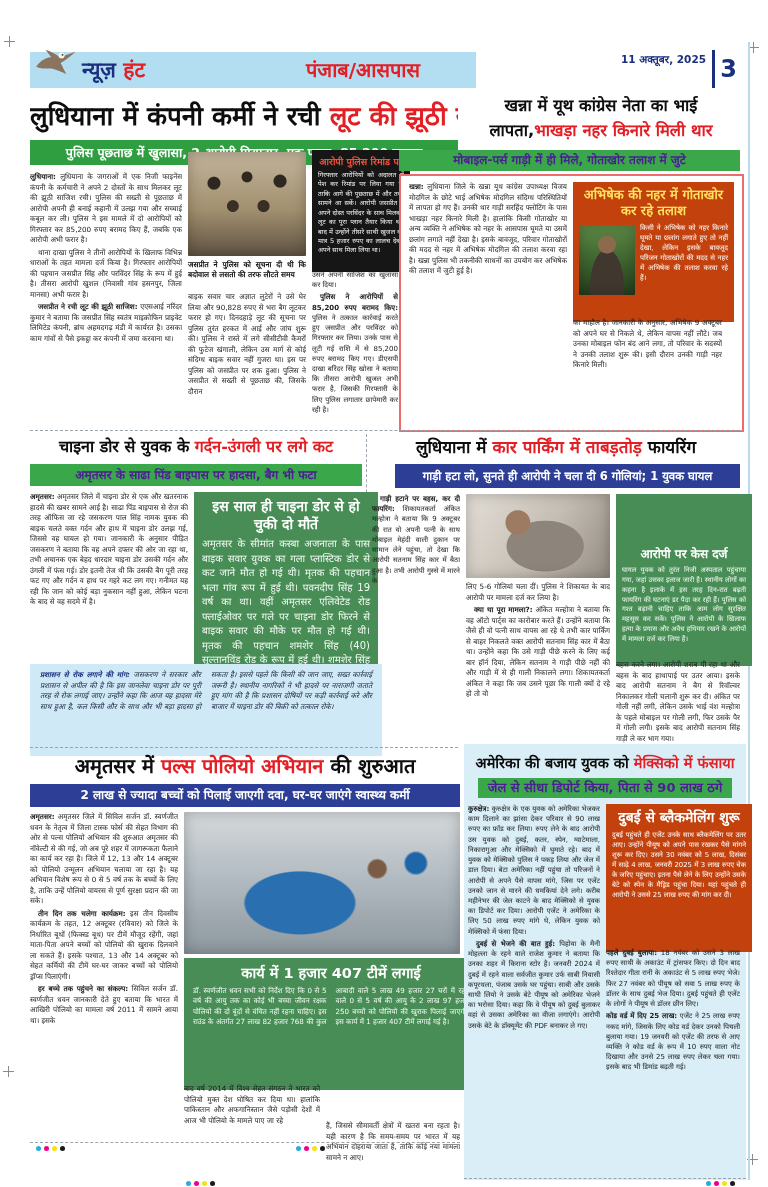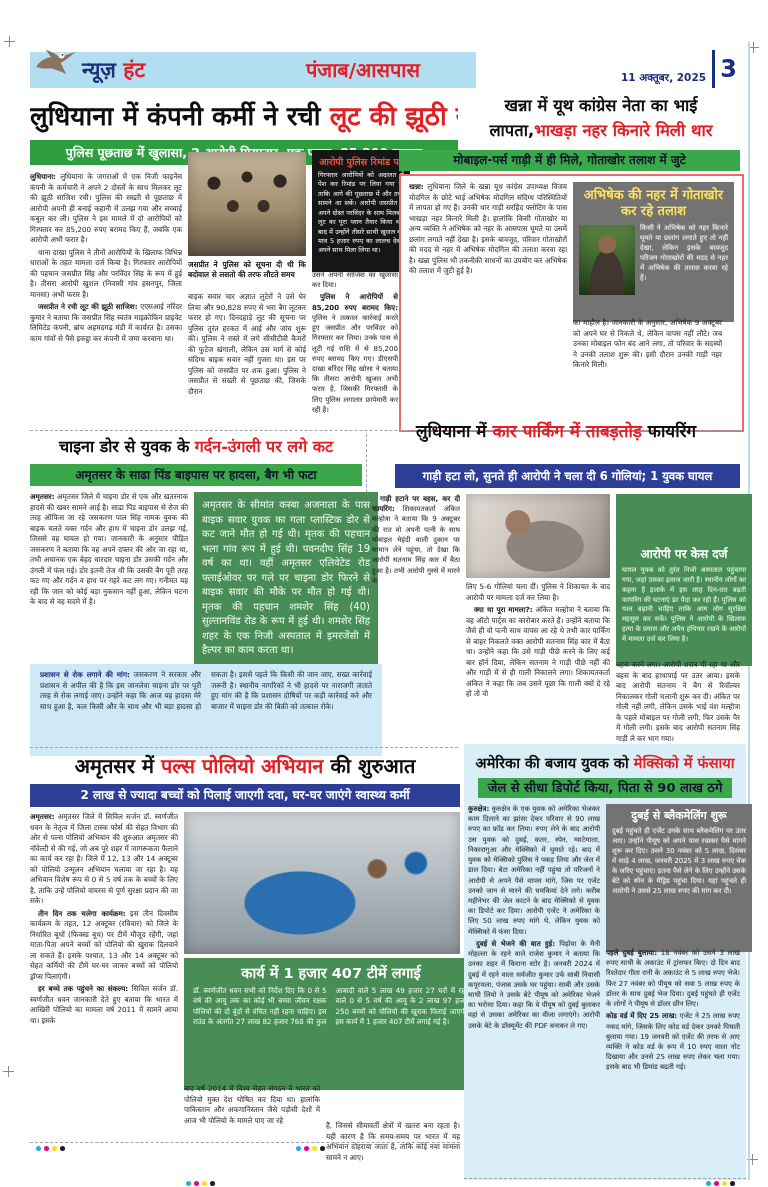--- a/index.html
+++ b/index.html
@@ -19,37 +19,37 @@
   .mastaccent{color:#e31e24;}
   .mastsection{font-weight:800;font-size:20px;color:#e31e24;text-align:center;line-height:36px;}
   .mastdate{font-weight:700;font-size:10.5px;color:#1b2f7e;text-align:right;line-height:38px;}
   .mastpage{font-weight:800;font-size:24px;color:#1b2f7e;text-align:center;line-height:38px;}
   
   .hl{position:absolute;font-weight:800;color:#0d0d0d;text-align:center;white-space:nowrap;overflow:hidden;}
   .hlwrap{white-space:normal;}
   .red{color:#e31e24;}
   .band{position:absolute;font-weight:700;text-align:center;white-space:nowrap;overflow:hidden;}
   .bandGW{background:#2f9e41;color:#ffffff;}
-  .bandGD{background:#3aa74b;color:#0f172a;}
+  .bandGD{background:#3aa74b;color:#4c1d95;}
   .bandBL{background:#2c3e96;color:#ffffff;}
   
   .j{position:absolute;font-size:7.2px;line-height:1.46;text-align:justify;color:#1b1b1b;overflow:hidden;}
   .j p{margin:0 0 2px 0;text-indent:8px;}
   .j p.ni{text-indent:0;}
   .lead{font-weight:700;}
   .caption{position:absolute;font-size:7.4px;font-weight:700;color:#111;line-height:1.4;text-align:justify;overflow:hidden;}
   
   .photo{position:absolute;border-radius:1px;overflow:hidden;box-shadow:inset 0 0 14px rgba(0,0,0,.25);}
   .blackbox{position:absolute;background:#161616;padding:5px 6px;overflow:hidden;}
   .blackbox .t{font-weight:800;font-size:9.5px;color:#f4503a;text-align:center;margin-bottom:3px;}
   .blackbox .b{color:#f2f2f2;font-size:6.5px;line-height:1.45;text-align:justify;}
   .greenbox{position:absolute;background:#478d55;padding:6px 8px;overflow:hidden;}
   .greenbox .t{font-weight:800;font-size:14px;color:#ffffff;text-align:center;line-height:1.25;margin-bottom:4px;}
   .greenbox .b{color:#f4fbf4;font-size:10px;line-height:1.45;text-align:justify;}
-  .bluebox{position:absolute;background:#737373;padding:5px 6px;overflow:hidden;}
+  .bluebox{position:absolute;background:#c2410c;padding:5px 6px;overflow:hidden;}
   .bluebox .t{font-weight:800;font-size:13px;color:#ffe15c;text-align:center;line-height:1.25;margin-bottom:3px;}
   .bluebox .b{color:#ffffff;font-size:7px;line-height:1.45;text-align:justify;}
   .ltbluebox{position:absolute;background:#cfe9f7;padding:6px 10px;overflow:hidden;}
   .ltbluebox .b{font-size:7.2px;line-height:1.46;text-align:justify;color:#16213a;columns:2;column-gap:10px;}
   .redbox{position:absolute;border:2px solid #ef6a6a;background:#fff;}
   .cols2{columns:2;column-gap:9px;}
   .edge{position:absolute;background:#b9d9ec;}
 </style>
 </head>
 <body>
@@ -67,21 +67,21 @@
       <span class="abs" style="left:2px;top:-6px;">
         <svg viewBox="0 0 48 34" width="46" height="32">
             <path d="M4 22 C10 14 16 12 20 12 L14 4 C20 6 26 9 29 12 L46 6 C38 13 33 16 30 18 L36 30 C28 26 22 24 18 24 C12 24 8 24 4 22 Z" fill="#8a7460"></path>
             <circle cx="31" cy="10" r="3.2" fill="#f5f1e8"></circle>
             <circle cx="32" cy="9.4" r="1" fill="#333"></circle>
           </svg>
       </span>
       <span class="mastname abs" style="left:52px;top:0;"><span>न्यूज़ </span><span class="mastaccent">हंट</span></span>
     </div>
     <div class="mastband mastsection" style="left:250px;top:52px;width:226px;height:36px;">पंजाब/आसपास</div>
-    <div class="abs mastdate" style="left:560px;top:58px;width:146px;height:38px;">11 अक्तूबर, 2025</div>
+    <div class="abs mastdate" style="left:560px;top:40px;width:146px;height:38px;">11 अक्तूबर, 2025</div>
     <div class="abs" style="left:712px;top:50px;width:3px;height:38px;background:#1b2f7e;"></div>
     <div class="abs mastpage" style="left:715px;top:50px;width:27px;height:38px;">3</div>
   </header>
 
   <section>
     <div class="hl" style="left:30px;top:96px;width:428px;height:40px;font-size:26px;line-height:40px;">
       <span>लुधियाना में कंपनी कर्मी ने रची </span><span class="red">लूट की झूठी साजिश</span>
     </div>
     <div class="band bandGW" style="left:30px;top:140px;width:428px;height:25px;line-height:25px;font-size:12.5px;">पुलिस पूछताछ में खुलासा, 2 आरोपी गिरफ्तार, एक फरार, 85,200 बरामद</div>
 
@@ -135,29 +135,30 @@
 
   <section>
     <div class="hl" style="left:30px;top:434px;width:332px;height:26px;font-size:16px;line-height:26px;">
       <span>चाइना डोर से युवक के </span><span class="red">गर्दन-उंगली पर लगे कट</span>
     </div>
     <div class="band bandGD" style="left:30px;top:464px;width:332px;height:22px;line-height:22px;font-size:12px;">अमृतसर के साढा पिंड बाइपास पर हादसा, बैग भी फटा</div>
     <div class="j" style="left:30px;top:492px;width:158px;height:168px;">
       <p class="ni"><span class="lead">अमृतसर:</span> <span>अमृतसर जिले में चाइना डोर से एक और खतरनाक हादसे की खबर सामने आई है। साढा पिंड बाइपास से रोज की तरह ऑफिस जा रहे जसकरण पाल सिंह नामक युवक की बाइक चलते वक्त गर्दन और हाथ में चाइना डोर उलझ गई, जिससे वह घायल हो गया। जानकारी के अनुसार पीड़ित जसकरण ने बताया कि वह अपने दफ्तर की ओर जा रहा था, तभी अचानक एक बेहद धारदार चाइना डोर उसकी गर्दन और उंगली में फंस गई। डोर इतनी तेज थी कि उसकी बैग पूरी तरह फट गए और गर्दन व हाथ पर गहरे कट लग गए। गनीमत यह रही कि जान को कोई बड़ा नुकसान नहीं हुआ, लेकिन घटना के बाद से वह सदमे में है।</span></p>
     </div>
     <div class="greenbox" style="left:194px;top:492px;width:168px;height:168px;">
+      <div class="t">इस साल ही चाइना डोर से हो चुकी दो मौतें</div>
       <div class="b">अमृतसर के सीमांत कस्बा अजनाला के पास बाइक सवार युवक का गला प्लास्टिक डोर से कट जाने मौत हो गई थी। मृतक की पहचान भला गांव रूप में हुई थी। पवनदीप सिंह 19 वर्ष का था। वहीं अमृतसर एलिवेटेड रोड फ्लाईओवर पर गले पर चाइना डोर फिरने से बाइक सवार की मौके पर मौत हो गई थी। मृतक की पहचान शमशेर सिंह (40) सुल्तानविंड रोड के रूप में हुई थी। शमशेर सिंह शहर के एक निजी अस्पताल में इमरजेंसी में हैल्पर का काम करता था।</div>
     </div>
-    <div class="ltbluebox" style="left:30px;top:664px;width:332px;height:80px;">
+    <div class="ltbluebox" style="left:30px;top:664px;width:332px;height:80px;font-style:italic;">
       <div class="b"><span class="lead" style="color:#1b2f7e;">प्रशासन से रोक लगाने की मांग:</span> <span>जसकरण ने सरकार और प्रशासन से अपील की है कि इस जानलेवा चाइना डोर पर पूरी तरह से रोक लगाई जाए। उन्होंने कहा कि आज यह हादसा मेरे साथ हुआ है, कल किसी और के साथ और भी बड़ा हादसा हो सकता है। इससे पहले कि किसी की जान जाए, सख्त कार्रवाई जरूरी है। स्थानीय नागरिकों ने भी हादसे पर नाराजगी जताते हुए मांग की है कि प्रशासन दोषियों पर कड़ी कार्रवाई करे और बाजार में चाइना डोर की बिक्री को तत्काल रोके।</span></div>
     </div>
   </section>
 
   <section>
-    <div class="hl" style="left:372px;top:418px;width:368px;height:26px;font-size:17px;line-height:26px;">
+    <div class="hl" style="left:372px;top:434px;width:368px;height:26px;font-size:17px;line-height:26px;">
       <span>लुधियाना में </span><span class="red">कार पार्किंग में ताबड़तोड़</span><span> फायरिंग</span>
     </div>
     <div class="band bandBL" style="left:395px;top:464px;width:345px;height:24px;line-height:24px;font-size:11.5px;">गाड़ी हटा लो, सुनते ही आरोपी ने चला दी 6 गोलियां; 1 युवक घायल</div>
 
     <div class="j" style="left:372px;top:494px;width:88px;height:250px;font-size:7px;">
       <p><span class="lead">गाड़ी हटाने पर बहस, कर दी फायरिंग:</span> <span>शिकायतकर्ता अंकित मल्होत्रा ने बताया कि 9 अक्टूबर की रात वो अपनी पत्नी के साथ मोबाइल मेहंदी वाली दुकान पर सामान लेने पहुंचा, तो देखा कि आरोपी सतनाम सिंह कार में बैठा हुआ है। तभी आरोपी गुस्से में मारने के</span></p>
     </div>
 
     <div class="photo" style="left:466px;top:494px;width:144px;height:84px;background:radial-gradient(circle at 36% 34%,#9c7b62 0 11%,transparent 12%),radial-gradient(ellipse at 55% 62%,#8d857b 0 34%,transparent 35%),linear-gradient(120deg,#e3ded7,#c4bdb3 55%,#948c82);"></div>
     <div class="j" style="left:466px;top:582px;width:144px;height:162px;">
@@ -209,21 +210,21 @@
       <span>अमेरिका की बजाय युवक को </span><span class="red">मेक्सिको में फंसाया</span>
     </div>
     <div class="band bandGD" style="left:478px;top:778px;width:254px;height:20px;line-height:20px;font-size:13px;">जेल से सीधा डिपोर्ट किया, पिता से 90 लाख ठगे</div>
 
     <div class="j" style="left:468px;top:804px;width:132px;height:370px;font-size:7px;">
       <p class="ni"><span class="lead">कुरुक्षेत्र:</span> <span>कुरुक्षेत्र के एक युवक को अमेरिका भेजकर काम दिलाने का झांसा देकर परिवार से 90 लाख रुपए का फ्रॉड कर लिया। रुपए लेने के बाद आरोपी उस युवक को दुबई, कतर, स्पेन, ग्वाटेमाला, निकारागुआ और मेक्सिको में घुमाते रहे। बाद में युवक को मेक्सिको पुलिस ने पकड़ लिया और जेल में डाल दिया। बेटा अमेरिका नहीं पहुंचा तो परिजनों ने आरोपी से अपने पैसे वापस मांगे, जिस पर एजेंट उनको जान से मारने की धमकियां देने लगे। करीब महीनेभर की जेल काटने के बाद मेक्सिको से युवक का डिपोर्ट कर दिया। आरोपी एजेंट ने अमेरिका के लिए 50 लाख रुपए मांगे थे, लेकिन युवक को मेक्सिको में फंसा दिया।</span></p>
       <p><span class="lead">दुबई से भेजने की बात हुई:</span> <span>पिहोवा के मैनी मोहल्ला के रहने वाले राजेश कुमार ने बताया कि उनका शहर में किराना स्टोर है। जनवरी 2024 में दुबई में रहने वाला सर्वजीत कुमार उर्फ साबी निवासी कपूरथला, पंजाब उसके घर पहुंचा। साबी और उसके साथी लियो ने उसके बेटे पीयूष को अमेरिका भेजने का भरोसा दिया। कहा कि वे पीयूष को दुबई बुलाकर वहां से उसका अमेरिका का वीजा लगाएंगे। आरोपी उसके बेटे के डॉक्यूमेंट की PDF बनाकर ले गए।</span></p>
     </div>
 
     <div class="bluebox" style="left:606px;top:804px;width:134px;height:138px;">
-      <div class="t" style="font-size:11px;color:#ffffff;">दुबई से ब्लैकमेलिंग शुरू</div>
+      <div class="t" style="font-size:14px;color:#ffffff;">दुबई से ब्लैकमेलिंग शुरू</div>
       <div class="b" style="font-size:6.9px;">दुबई पहुंचते ही एजेंट उनके साथ ब्लैकमेलिंग पर उतर आए। उन्होंने पीयूष को अपने पास रखकर पैसे मांगने शुरू कर दिए। उसने 30 नवंबर को 5 लाख, दिसंबर में साढ़े 4 लाख, जनवरी 2025 में 3 लाख रुपए चेक के जरिए पहुंचाए। इतना पैसे लेने के लिए उन्होंने उसके बेटे को स्पेन के मैड्रिड पहुंचा दिया। यहां पहुंचते ही आरोपी ने उससे 25 लाख रुपए की मांग कर दी।</div>
     </div>
 
     <div class="j" style="left:606px;top:948px;width:134px;height:226px;font-size:7px;">
       <p class="ni"><span class="lead">पहले दुबई बुलाया:</span> <span>18 नवंबर को उसने 3 लाख रुपए साथी के अकाउंट में ट्रांसफर किए। दो दिन बाद रिश्तेदार गीता रानी के अकाउंट से 5 लाख रुपए भेजे। फिर 27 नवंबर को पीयूष को सवा 5 लाख रुपए के डॉलर के साथ दुबई भेज दिया। दुबई पहुंचते ही एजेंट के लोगों ने पीयूष से डॉलर छीन लिए।</span></p>
       <p class="ni"><span class="lead">कोड वर्ड में दिए 25 लाख:</span> <span>एजेंट ने 25 लाख रुपए नकद मांगे, जिसके लिए कोड वर्ड देकर उनको पिचली बुलाया गया। 19 जनवरी को एजेंट की तरफ से आए व्यक्ति ने कोड वर्ड के रूप में 10 रुपए वाला नोट दिखाया और उनसे 25 लाख रुपए लेकर चला गया। इसके बाद भी डिमांड बढ़ती गई।</span></p>
     </div>
   </section>
 
   <div class="dashline" style="left:30px;top:1142px;width:430px;"></div>

